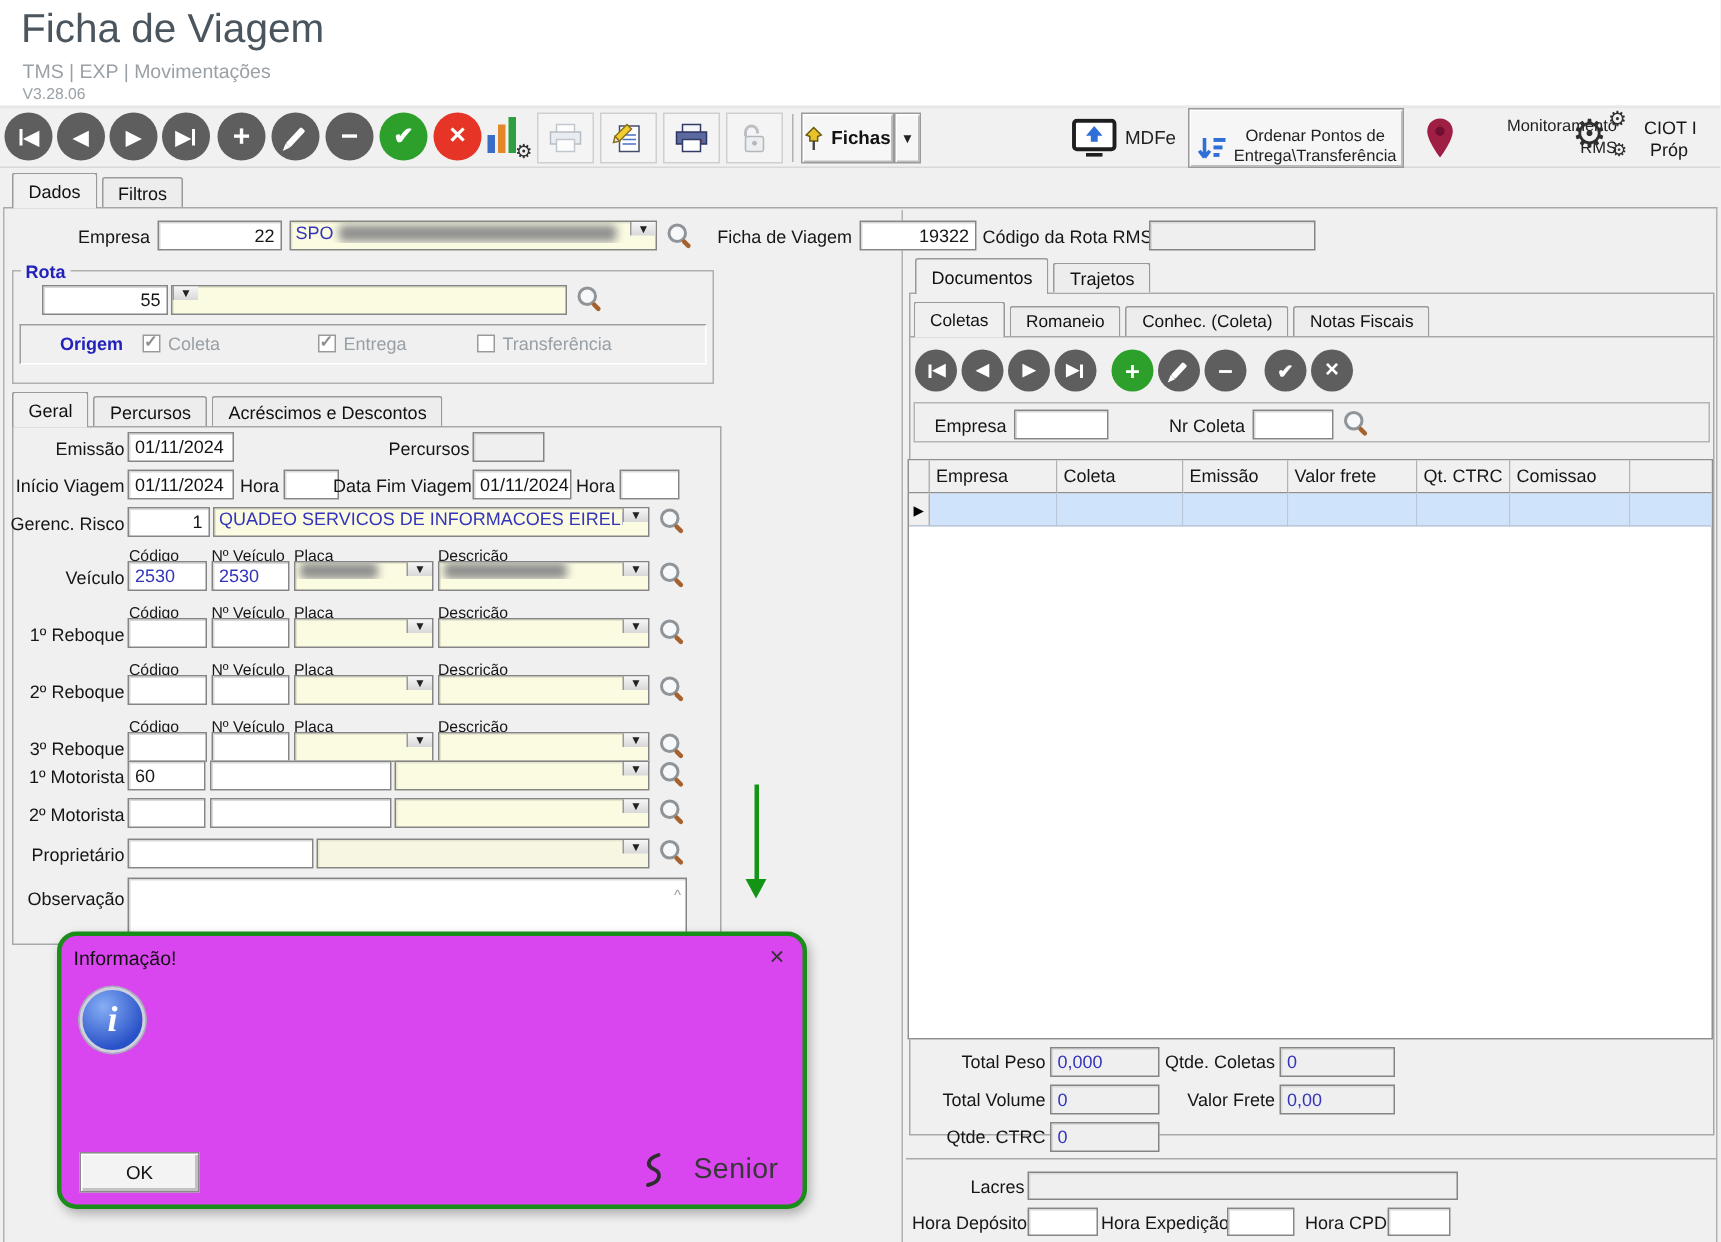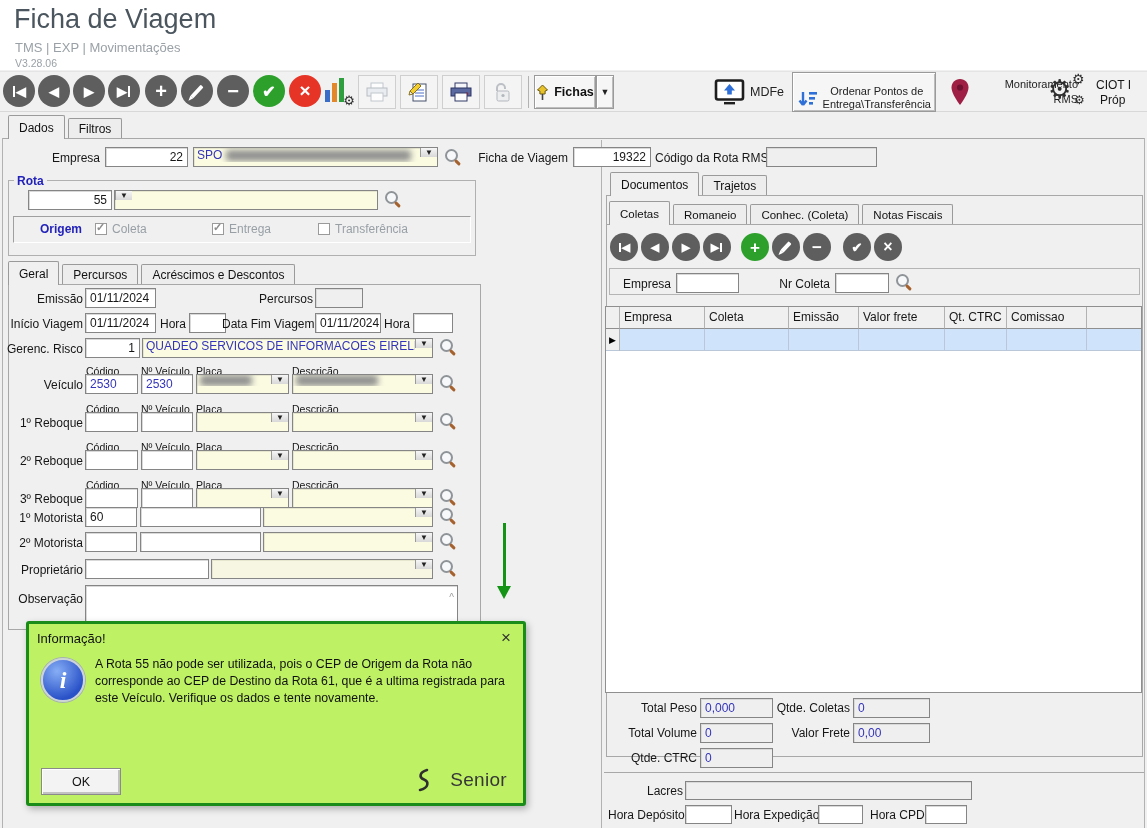--- a/index.html
+++ b/index.html
@@ -58,22 +58,22 @@
   .raised{box-sizing:border-box;border:1px solid #9a9a9a;background:#f6f6f6;
      box-shadow:inset 1px 1px 0 #fff, inset -1px -1px 0 #bdbdbd}
   
   .cb{position:absolute;width:12px;height:12px;box-sizing:border-box;border:1px solid #9a9a9a;background:#fff}
   .cb.on::after{content:"✓";position:absolute;left:0px;top:-3px;font-size:11px;color:#8d8d8d;font-weight:bold}
   
   .gh{box-sizing:border-box;background:#f0f0f0;border-right:1px solid #b2b2b2;border-bottom:1px solid #8f8f8f;
      font-size:12px;padding:3px 0 0 4px;height:22px;overflow:hidden}
   .gc{box-sizing:border-box;border-right:1px solid #b9c7d8;border-bottom:1px solid #b9c7d8;height:22px}
   
-  .dialog{position:absolute;left:26px;top:621px;width:494px;height:179px;background:#bef264;
-     border:3px solid #1a8c1a;border-radius:3px;box-shadow:2px 3px 7px rgba(0,0,0,.28);z-index:10}
+  .dialog{position:absolute;left:38px;top:621px;width:494px;height:179px;background:#d946ef;
+     border:3px solid #1a8c1a;border-radius:13px;box-shadow:2px 3px 7px rgba(0,0,0,.28);z-index:10}
   .okbtn{position:absolute;left:12px;top:144px;width:78px;height:25px;background:#f3f3f3;
      border:1px solid #8a8a8a;box-shadow:inset 1px 1px 0 #fff, inset -2px -2px 0 #c2c2c2;
      font-size:12.5px;display:flex;align-items:center;justify-content:center;color:#111}
   .infoicon{position:absolute;left:12px;top:34px;width:40px;height:40px;border-radius:50%;
      background:radial-gradient(circle at 35% 28%,#86aef5,#2a52c8 72%);border:2px solid #ccd3dc;
      box-shadow:0 0 0 1px #a6adb8;display:flex;align-items:center;justify-content:center;
      color:#fff;font-family:"Liberation Serif",serif;font-style:italic;font-weight:bold;font-size:24px}
   .arrowAnno{position:absolute;left:497px;top:523px;z-index:9}
   .arrowAnno .stem{position:absolute;left:6px;top:0;width:2.5px;height:64px;background:#149414}
   .arrowAnno .head{position:absolute;left:0;top:63px;width:0;height:0;border-left:7px solid transparent;
@@ -549,21 +549,20 @@
 <div class="I" style="left:685px;top:805px;width:47px;height:19px"></div>
 <div class="L r" style="left:734px;top:808px;width:82px">Hora Expedição</div>
 <div class="I" style="left:818px;top:805px;width:45px;height:19px"></div>
 <div class="L r" style="left:870px;top:808px;width:52px">Hora CPD</div>
 <div class="I" style="left:925px;top:805px;width:42px;height:19px"></div>
 
 <div class="dialog">
   <div class="abs" style="left:8px;top:7px;font-size:13px;color:#111">Informação!</div>
   <div class="abs" style="right:12px;top:4px;font-size:17px;color:#333;cursor:default">×</div>
   <div class="infoicon">i</div>
-  <div class="abs" style="left:66px;top:32px;width:420px;font-size:12.3px;line-height:17px;color:#111">A Rota 55 não pode ser utilizada, pois o CEP de Origem da Rota não corresponde ao CEP de Destino da Rota 61, que é a ultima registrada para este Veículo. Verifique os dados e tente novamente.</div>
   <div class="okbtn">
       <span>OK</span>
     </div>
   <div class="abs" style="right:16px;top:144px;display:flex;align-items:center;gap:19px">
     <svg width="16" height="24" viewBox="0 0 16 24">
       <path d="M12 2 C4 4.5 4 9.5 9 11.5 C14 13.5 14 20 5 22" stroke="#2e2e2e" stroke-width="2.6" fill="none" stroke-linecap="round"></path>
     </svg>
     <span style="font-size:19px;color:#373737;letter-spacing:.3px">Senior</span>
   </div>
 </div>

